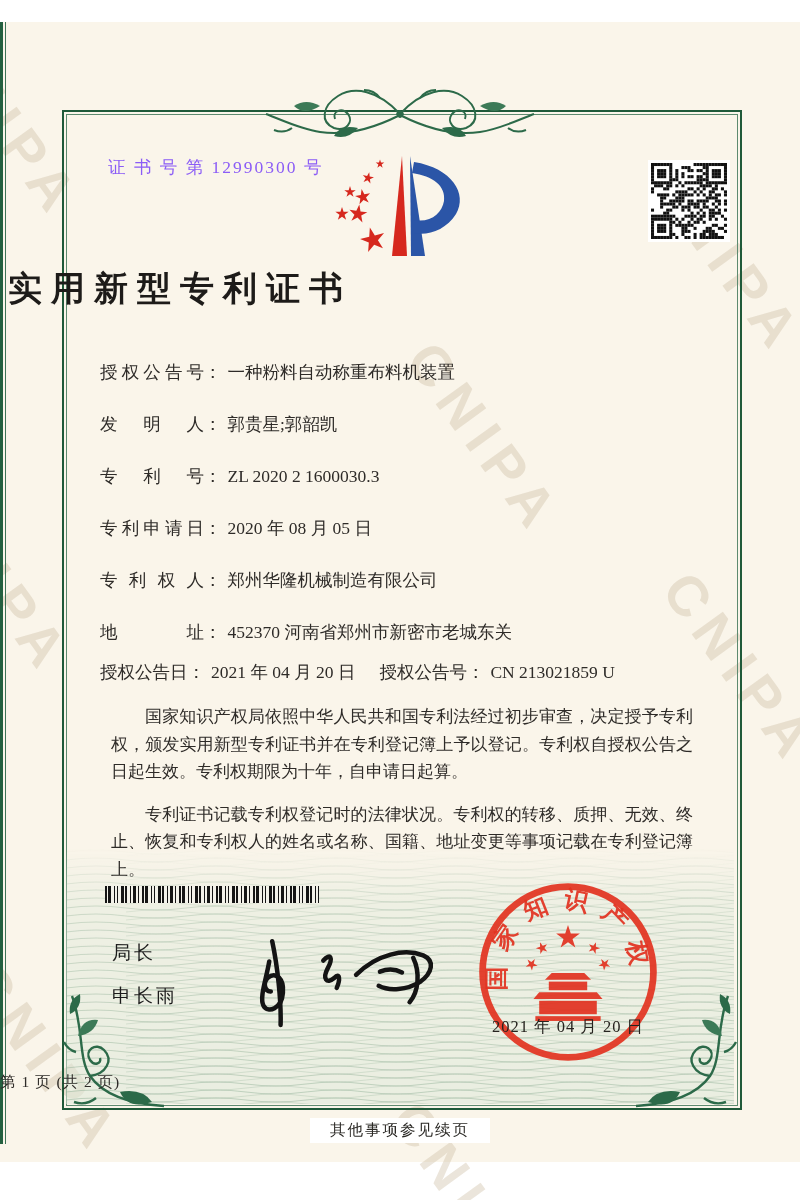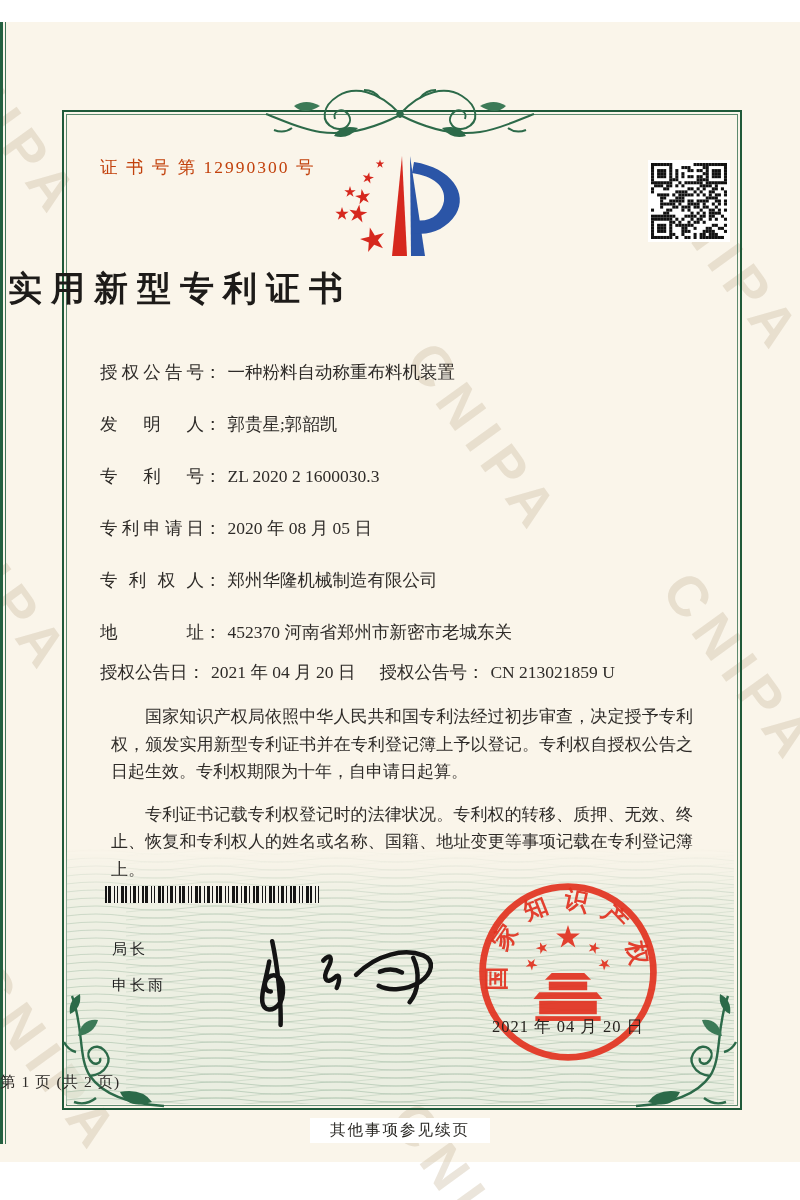--- a/index.html
+++ b/index.html
@@ -10,41 +10,41 @@
         background:linear-gradient(90deg,#246040 0 3px,rgba(0,0,0,0) 3px 5px,#3d7457 5px 6px,rgba(0,0,0,0) 6px)}
   .wm{position:absolute;font-family:"Liberation Sans",sans-serif;font-weight:bold;font-size:56px;
         letter-spacing:10px;color:rgba(205,190,166,0.40);transform:rotate(54deg);
         transform-origin:left top;white-space:nowrap;z-index:1}
   .frame{position:absolute;left:62px;top:110px;width:676px;height:996px;border:2px solid #1f5939;z-index:2}
   .frame-inner{position:absolute;inset:2px;border:1px solid #5d8a6f}
   .guilloche{position:absolute;left:66px;top:848px;width:668px;height:256px;z-index:2}
   .orn-top{position:absolute;left:262px;top:84px;width:276px;height:58px;z-index:3}
   .orn-bl{position:absolute;left:56px;top:988px;width:112px;height:124px;z-index:3}
   .orn-br{position:absolute;left:632px;top:988px;width:112px;height:124px;z-index:3}
-  .cert-no{position:absolute;left:100px;top:155px;font-size:17.5px;letter-spacing:2px;z-index:3;color:#c2410c}
+  .cert-no{position:absolute;left:108px;top:155px;font-size:17.5px;letter-spacing:2px;z-index:3;color:#8b5cf6}
   .logo{position:absolute;left:330px;top:150px;width:152px;height:118px;z-index:3}
   .qr{position:absolute;left:648px;top:160px;width:76px;height:76px;background:#fff;padding:3px;z-index:3}
   .title{position:absolute;left:8px;top:266px;width:100%;font-size:34px;font-weight:bold;
         letter-spacing:9px;z-index:3;color:#1d1b19}
   .fields{position:absolute;left:100px;top:360px;width:615px;z-index:3;font-size:17.5px}
   .field-row{height:23px;margin-bottom:29px;white-space:nowrap}
   .field-row.tight{margin-bottom:17px}
   .flabel{display:inline-block;width:104px;text-align:justify;text-align-last:justify;vertical-align:top}
   .fcolon{margin-right:6px}
   .grant-row{white-space:nowrap;height:23px}
   .grant-item{display:inline-block}
   .grant-item.first{width:275px}
   .paras{position:absolute;left:96px;top:688px;width:612px;z-index:3;font-size:17px;line-height:27.5px;text-align:justify}
   .paras p{margin:15px;text-indent:2em}
   .barcode{position:absolute;left:105px;top:886px;width:214px;height:17px;z-index:4;
         background:repeating-linear-gradient(90deg,#151515 0 2px,#f3f2ea 2px 3px,#151515 3px 6px,#f3f2ea 6px 9px,
         #151515 9px 10px,#f3f2ea 10px 12px,#151515 12px 13px,#f3f2ea 13px 16px,#151515 16px 19px,#f3f2ea 19px 20px,
         #151515 20px 22px,#f3f2ea 22px 25px,#151515 25px 26px,#f3f2ea 26px 28px,#151515 28px 31px,#f3f2ea 31px 33px,
         #151515 33px 34px,#f3f2ea 34px 37px)}
-  .officer{position:absolute;left:112px;top:940px;z-index:4;font-size:15px;letter-spacing:3px;color:#1c1c1c}
+  .officer{position:absolute;left:112px;top:940px;z-index:4;font-size:19px;letter-spacing:3px;color:#1c1c1c}
   .officer div{margin-bottom:17px}
   .sig{position:absolute;left:228px;top:918px;width:215px;height:112px;z-index:4}
   .seal{position:absolute;left:472px;top:876px;width:192px;height:192px;z-index:5}
   .seal-date{position:absolute;left:488px;top:1016px;width:160px;text-align:center;font-size:16.5px;
         letter-spacing:1px;color:#26231f;z-index:6}
   .page-num{position:absolute;left:0;top:1072px;width:100%;font-size:15.5px;letter-spacing:1px;z-index:3}
   .note-box{position:absolute;left:50%;top:1118px;transform:translateX(-50%);background:#ffffff;
         padding:2px 20px;font-size:15.5px;letter-spacing:2px;z-index:3;color:#2a2824;white-space:nowrap}
 </style>
 </head>

